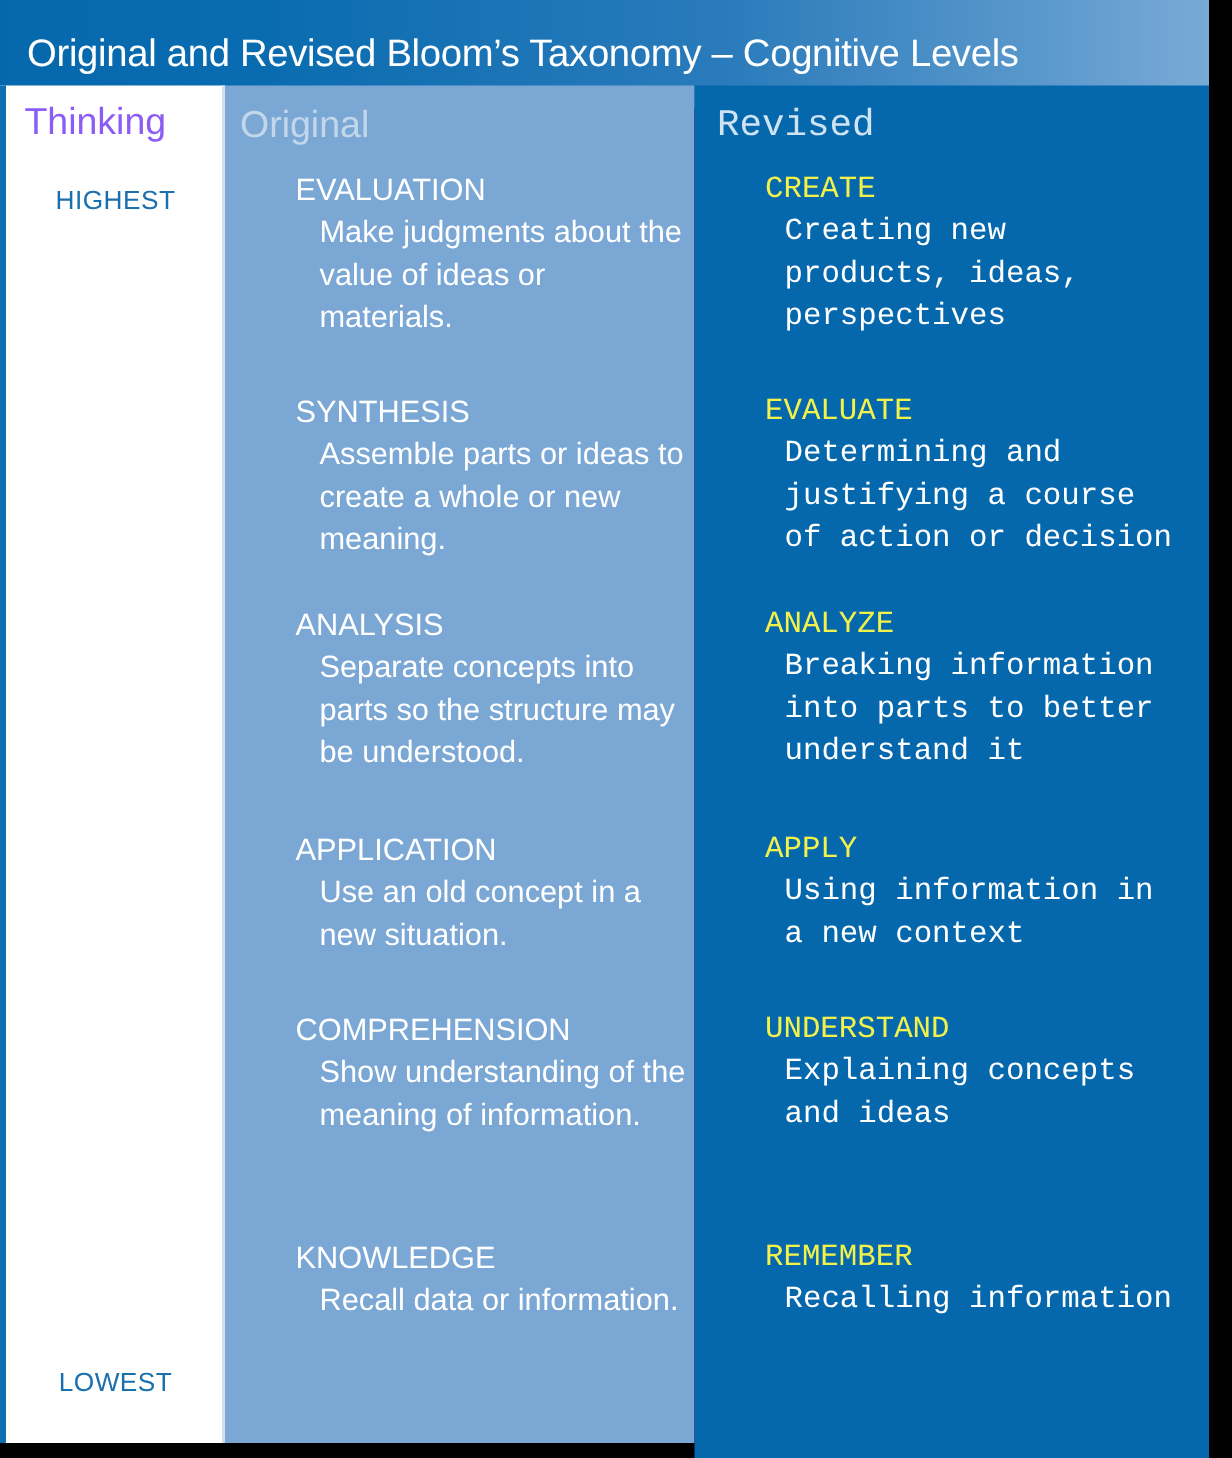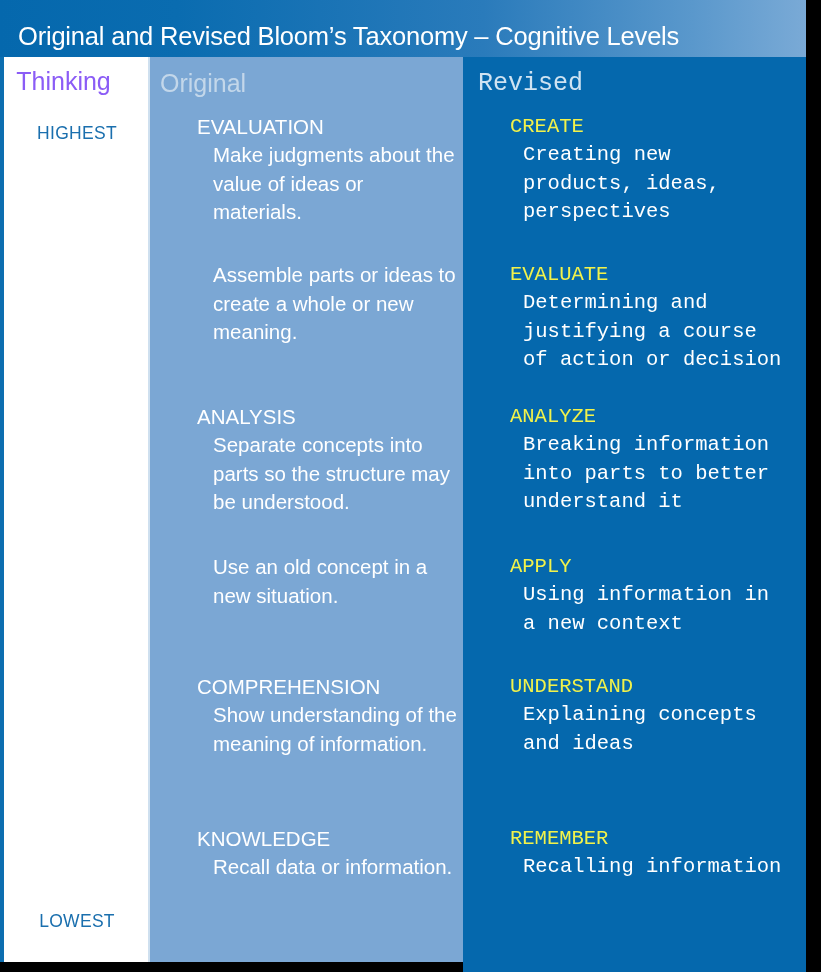--- a/index.html
+++ b/index.html
@@ -192,27 +192,29 @@
     </div>
 
     <div class="col" id="col-original">
       <div class="col-head" id="head-original">Original</div>
       <div class="level-list" id="list-original">
           <div class="level" style="top: 0px;">
             <div class="level-term">EVALUATION</div>
             <div class="level-desc">Make judgments about the value of ideas or materials.</div>
           </div>
           <div class="level" style="top: 148px;">
+            <div class="level-term">SYNTHESIS</div>
             <div class="level-desc">Assemble parts or ideas to create a whole or new meaning.</div>
           </div>
           <div class="level" style="top: 290px;">
             <div class="level-term">ANALYSIS</div>
             <div class="level-desc">Separate concepts into parts so the structure may be understood.</div>
           </div>
           <div class="level" style="top: 440px;">
+            <div class="level-term">APPLICATION</div>
             <div class="level-desc">Use an old concept in a new situation.</div>
           </div>
           <div class="level" style="top: 560px;">
             <div class="level-term">COMPREHENSION</div>
             <div class="level-desc">Show understanding of the meaning of information.</div>
           </div>
           <div class="level" style="top: 712px;">
             <div class="level-term">KNOWLEDGE</div>
             <div class="level-desc">Recall data or information.</div>
           </div>

